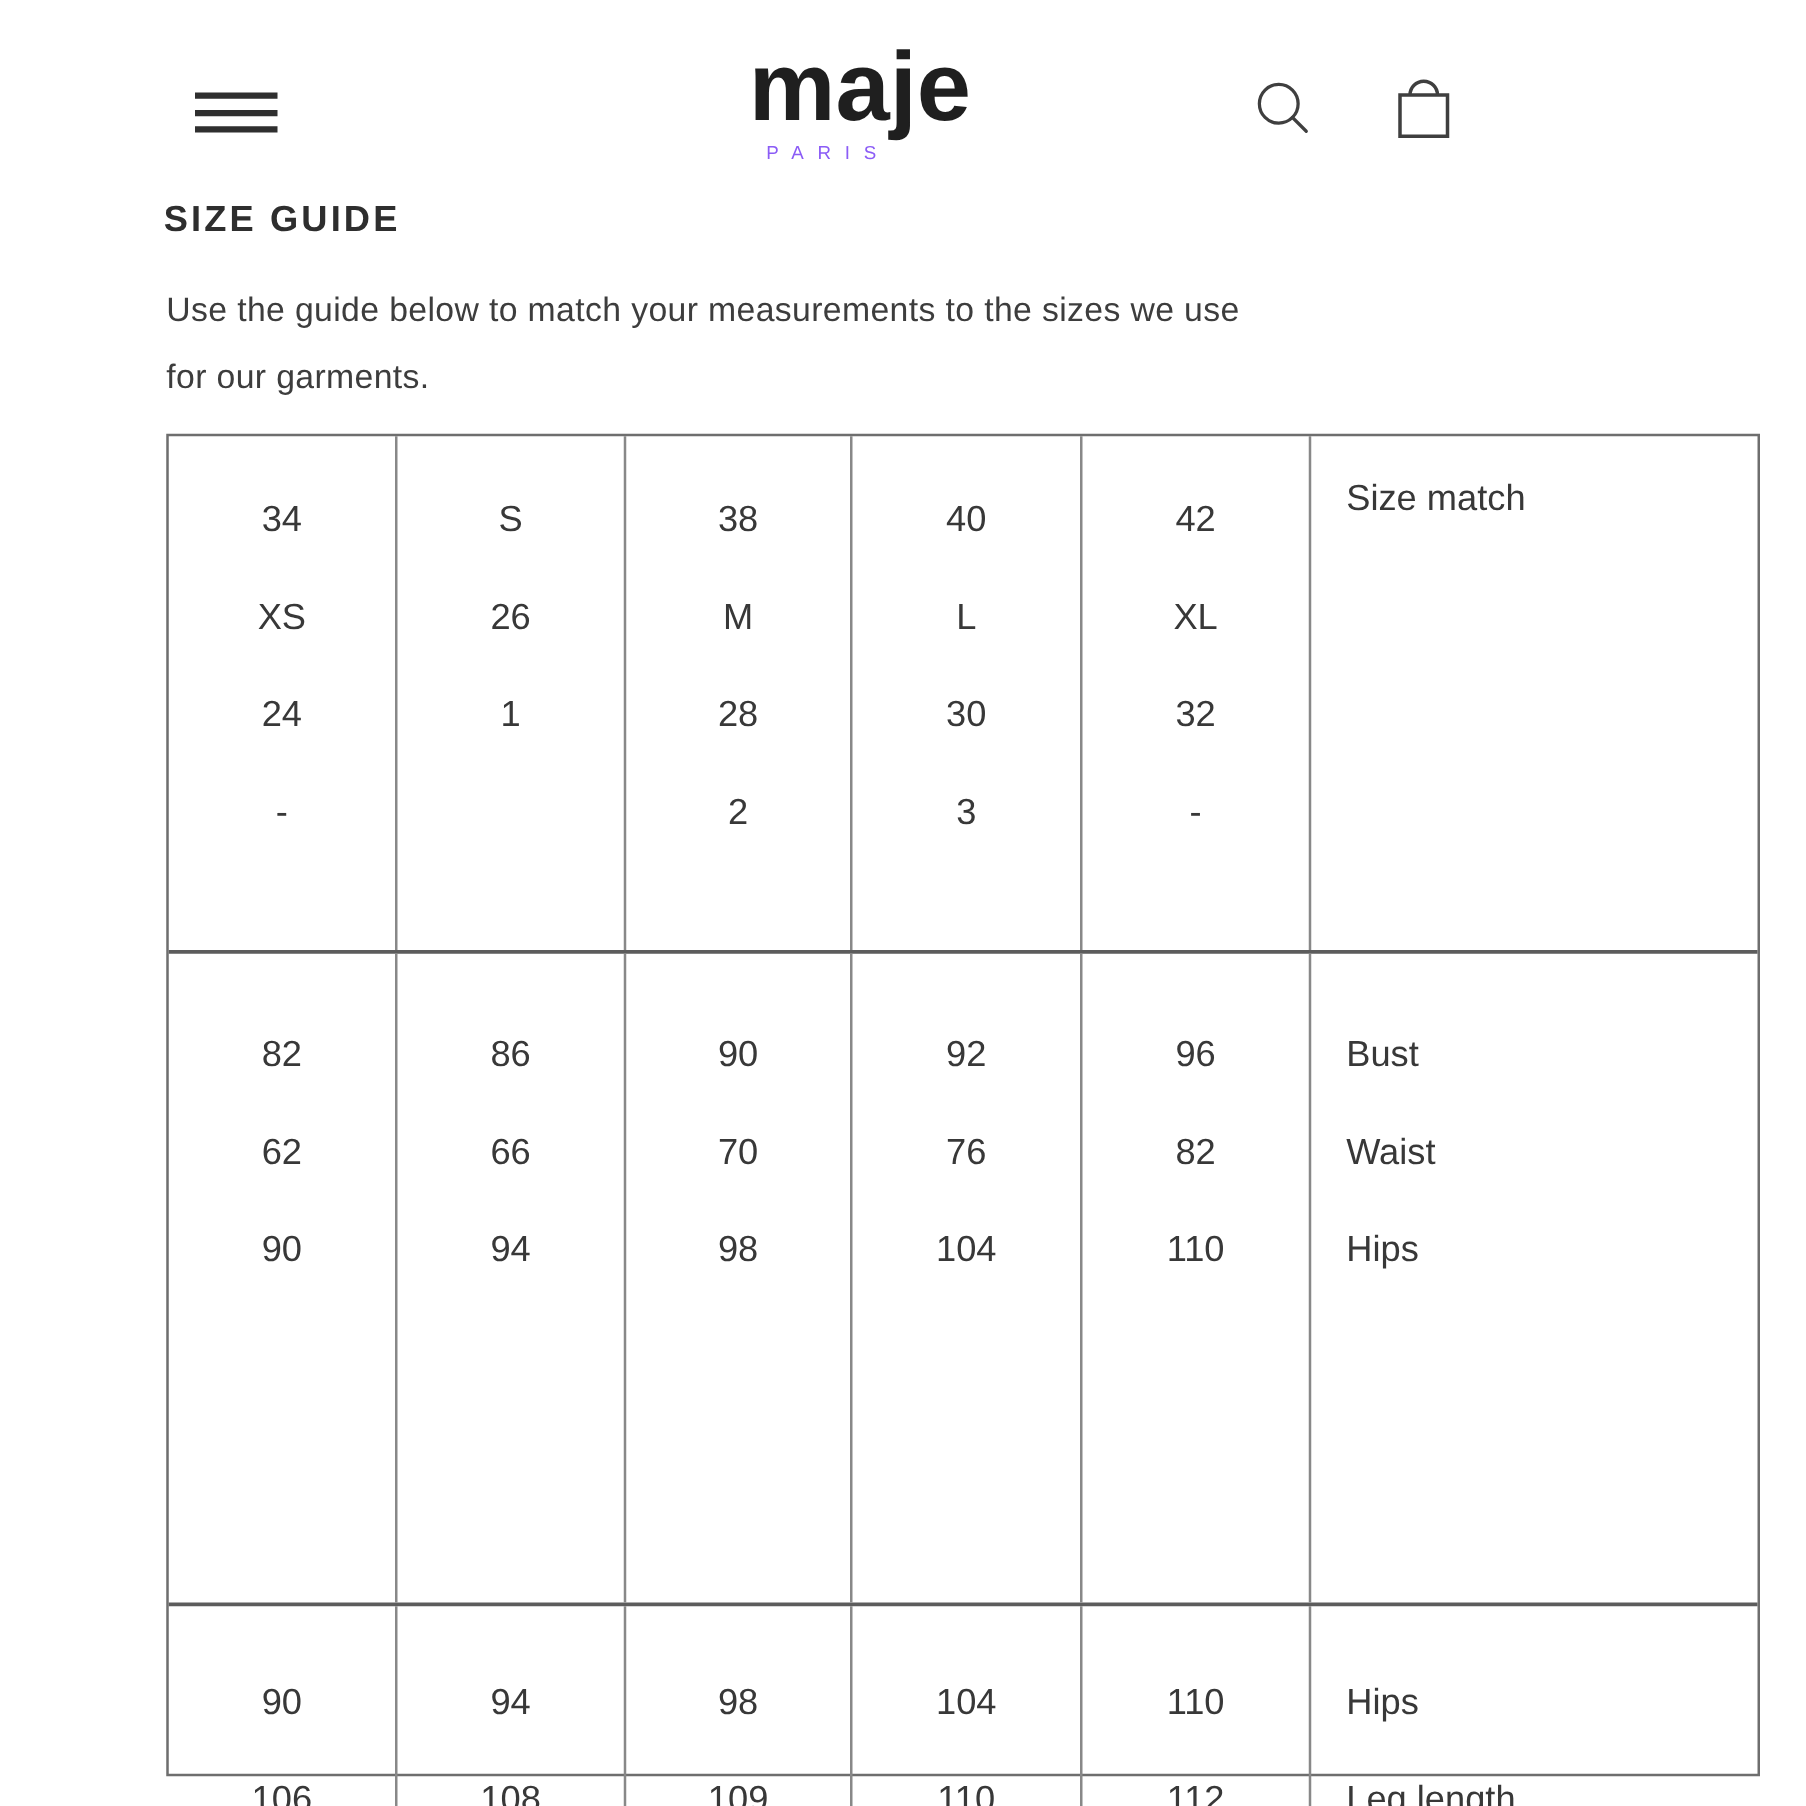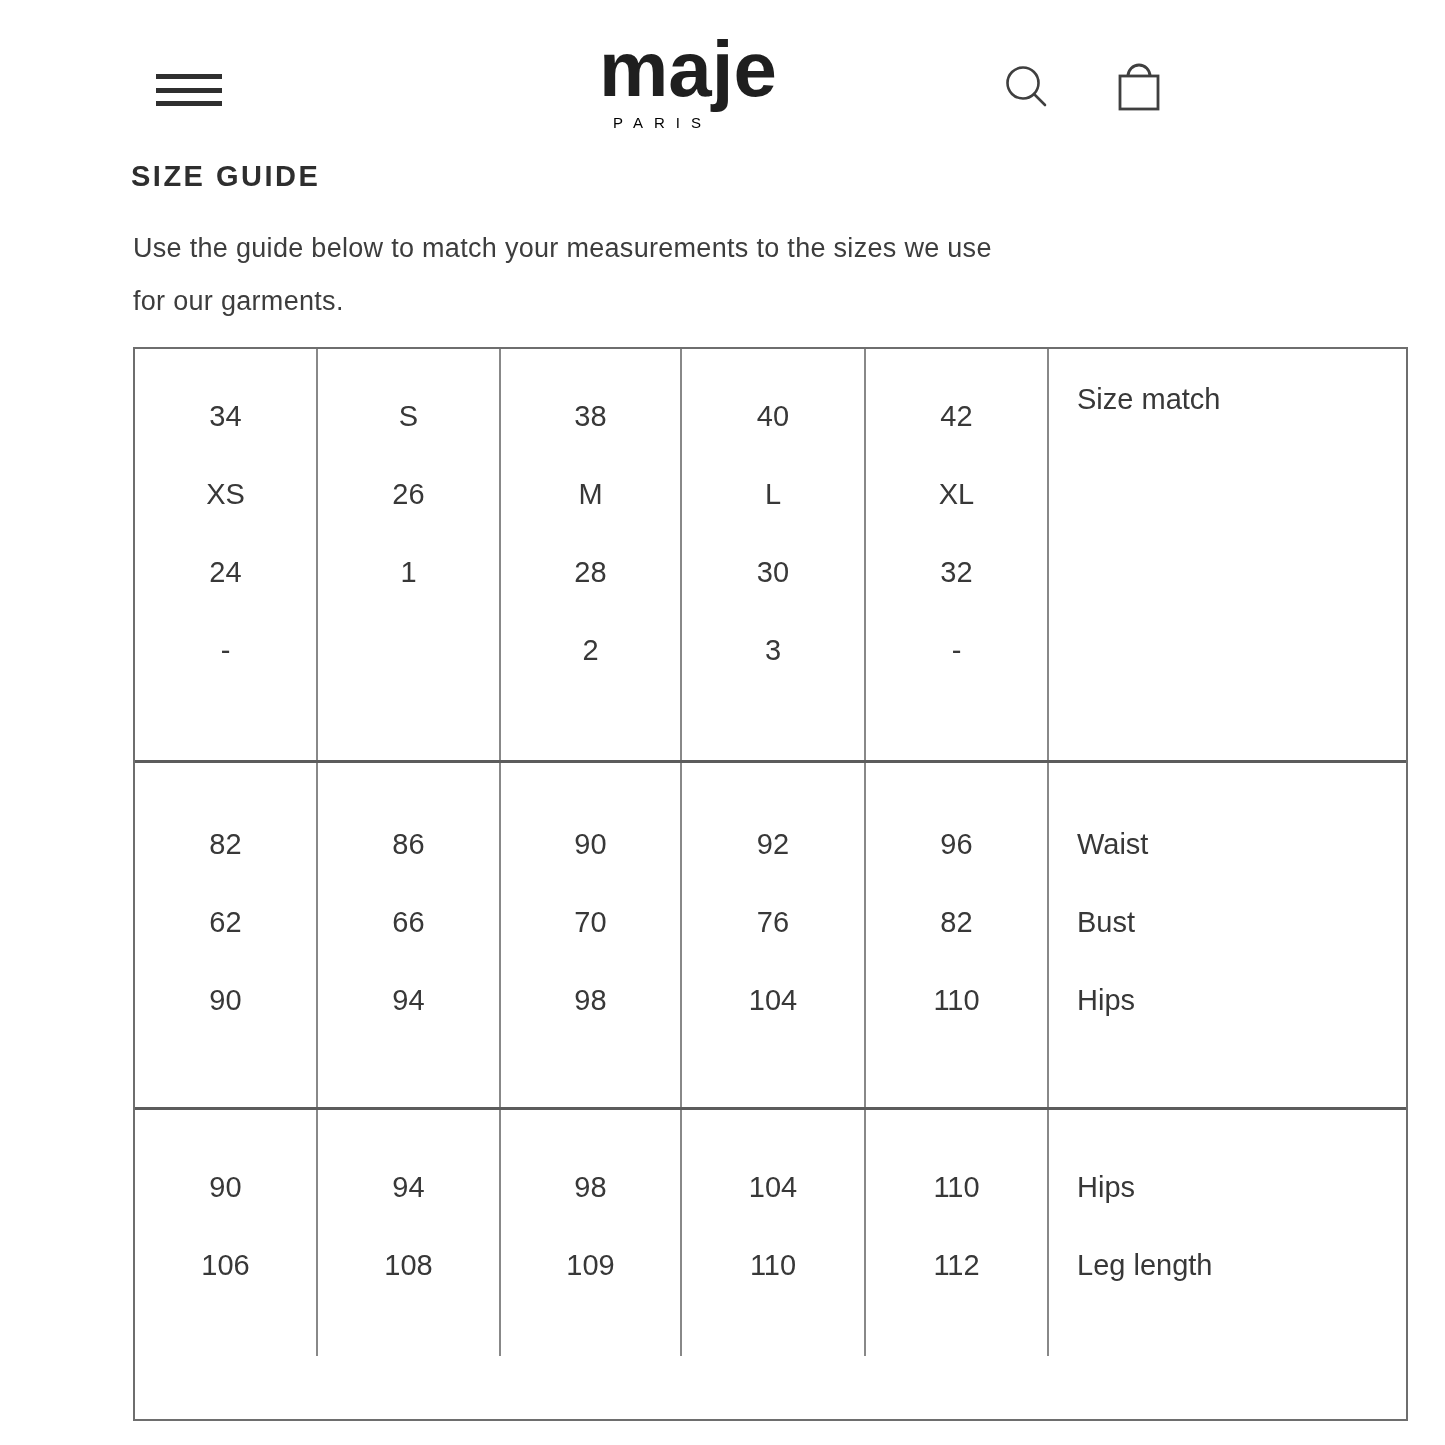--- a/index.html
+++ b/index.html
@@ -24,21 +24,21 @@
 
   .logo {
     position: absolute; left: 562px; top: 26px; width: 190px;
     text-align: center; cursor: pointer;
   }
   .logo .logo-main {
     font-size: 78px; font-weight: 700; color: #1f1f1f;
     letter-spacing: 0px; line-height: 86px; margin-left: 37px;
   }
   .logo .logo-sub {
-    font-size: 15px; font-weight: 400; color: #000000;
+    font-size: 15px; font-weight: 400; color: #8b5cf6;
     letter-spacing: 11px; text-indent: 11px; margin-top: 2px;
   }
 
   .icon-btn { position: absolute; background: none; border: none; cursor: pointer; padding: 0; }
   .search-btn { left: 1000px; top: 60px; width: 52px; height: 52px; }
   .bag-btn   { left: 1110px; top: 54px; width: 58px; height: 60px; }
   .icon-btn svg { display: block; }
 
   
   .page-title {
@@ -56,21 +56,21 @@
     position: absolute; left: 133px; top: 347px;
     width: 1275px; height: 1074px;
     border: 2px solid #6e6e6e;
     background: #ffffff;
   }
   .sec {
     display: grid;
     grid-template-columns: 183px 183px 181px 184px 183px 1fr;
   }
   .sec-1 { height: 411px; }
-  .sec-2 { height: 347px; border-top: 3px solid #5c5c5c; }
+  .sec-2 { height: 522px; border-top: 3px solid #5c5c5c; }
   .sec-3 { height: 249px; border-top: 3px solid #5c5c5c; }
 
   .col { border-right: 2px solid #888888; text-align: center; }
   .col:last-child { border-right: none; }
 
   .vals { font-size: 29px; color: #383838; line-height: 78px; }
   .sec-1 .vals { padding-top: 28px; }
   .sec-2 .vals { padding-top: 42px; }
   .sec-3 .vals { padding-top: 38px; }
 
@@ -194,22 +194,22 @@
     </div>
     <div class="col">
       <div class="vals">
         <div>96</div>
         <div>82</div>
         <div>110</div>
       </div>
     </div>
     <div class="col label-col">
       <div class="vals row-labels">
+        <div>Bust</div>
         <div>Waist</div>
-        <div>Bust</div>
         <div>Hips</div>
       </div>
     </div>
   </div>
 
   <div class="sec sec-3">
     <div class="col">
       <div class="vals">
         <div>90</div>
         <div>106</div>

